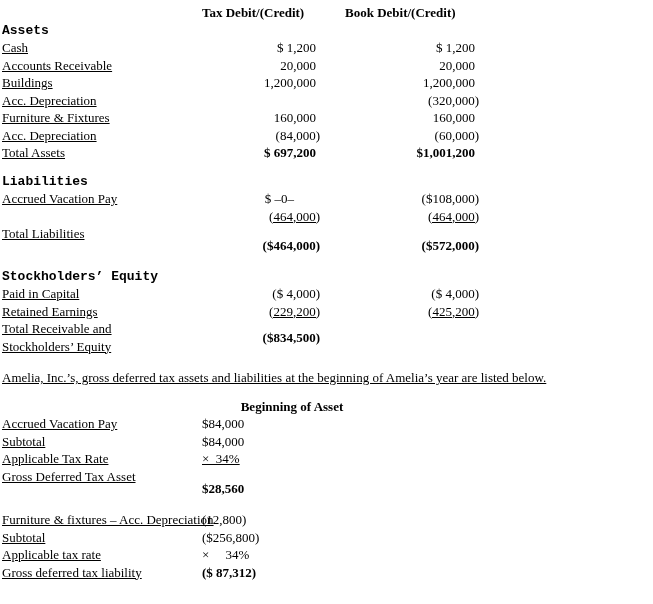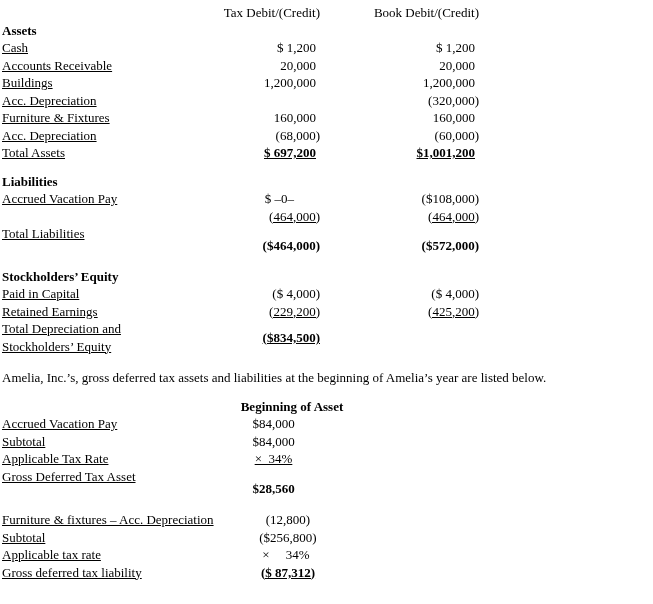--- a/index.html
+++ b/index.html
@@ -13,35 +13,35 @@
     font-size: 13px;
     line-height: 17.5px;
     padding: 4px 0 0 2px;
     box-sizing: border-box;
     overflow: hidden;
   }
   .bs-row { display: grid; grid-template-columns: 200px 118px 25px 134px; }
   .cell-label { grid-column: 1; white-space: nowrap; text-decoration: underline; }
   .cell-tax   { grid-column: 2; text-align: right; white-space: nowrap; }
   .cell-book  { grid-column: 4; text-align: right; white-space: nowrap; }
-  .col-head   { font-weight: normal; text-align: right; }
-  .sec-head   { font-weight: bold; }
+  .col-head   { font-weight: bold; text-align: left; }
+  .sec-head   { font-weight: bold; font-family: Liberation Mono, monospace; }
   .b  { font-weight: bold; margin-top: 12px; }
   .u  { text-decoration: underline; }
-  .bu { font-weight: bold; text-decoration: underline; }
+  .bu { font-weight: bold; }
   .zero { padding-right: 26px !important; }
   .gap-s { height: 11px; }
   .gap-m { height: 13px; }
   .gap-l { height: 14px; }
   .total-two-line { align-items: center; }
   .total-two-line .cell-tax, .total-two-line .cell-book { align-self: center; }
-  .narrative { white-space: nowrap; }
+  .narrative { white-space: nowrap; text-decoration: underline; }
   .dta-row { display: grid; grid-template-columns: 200px 147px; }
   .dtl-row { display: grid; grid-template-columns: 200px 172px; }
-  .dta-row .cell-val, .dtl-row .cell-val { grid-column: 2; text-align: center; white-space: nowrap; }
+  .dta-row .cell-val, .dtl-row .cell-val { grid-column: 2; text-align: left; white-space: nowrap; }
   .boy-head { grid-column: 2; text-align: center; font-weight: bold; padding-left: 33px; white-space: nowrap; }
 </style>
 </head>
 <body>
 
 <div class="page">
 
   <div class="bs-row">
     <div class="cell-tax col-head">Tax Debit/(Credit)</div>
     <div class="cell-book col-head">Book Debit/(Credit)</div>
@@ -67,21 +67,21 @@
     <div class="cell-label">Acc. Depreciation</div>
     <div class="cell-book num">(320,000)</div>
   </div>
   <div class="bs-row">
     <div class="cell-label">Furniture &amp; Fixtures</div>
     <div class="cell-tax num" style="padding-right: 4px;">160,000</div>
     <div class="cell-book num" style="padding-right: 4px;">160,000</div>
   </div>
   <div class="bs-row">
     <div class="cell-label">Acc. Depreciation</div>
-    <div class="cell-tax num">(68,000)</div>
+    <div class="cell-tax num">(84,000)</div>
     <div class="cell-book num">(60,000)</div>
   </div>
   <div class="bs-row">
     <div class="cell-label">Total Assets</div>
     <div class="cell-tax num bu" style="padding-right: 4px;">$ 697,200</div>
     <div class="cell-book num bu" style="padding-right: 4px;">$1,001,200</div>
   </div>
 
   <div class="gap-s"></div>
 
@@ -109,21 +109,21 @@
     <div class="cell-tax num">($ 4,000)</div>
     <div class="cell-book num">($ 4,000)</div>
   </div>
   <div class="bs-row">
     <div class="cell-label">Retained Earnings</div>
     <div class="cell-tax num u">(229,200)</div>
     <div class="cell-book num u">(425,200)</div>
   </div>
   <div class="bs-row total-two-line">
     <div class="cell-label">
-      <div>Total Depreciation and</div>
+      <div>Total Receivable and</div>
       <div>Stockholders’ Equity</div>
     </div>
     <div class="cell-tax num bu">($834,500)</div>
   </div>
 
   <div class="gap-l"></div>
 
   <div class="narrative">Amelia, Inc.’s, gross deferred tax assets and liabilities at the beginning of Amelia’s year are listed below.</div>
 
   <div class="gap-s"></div>

